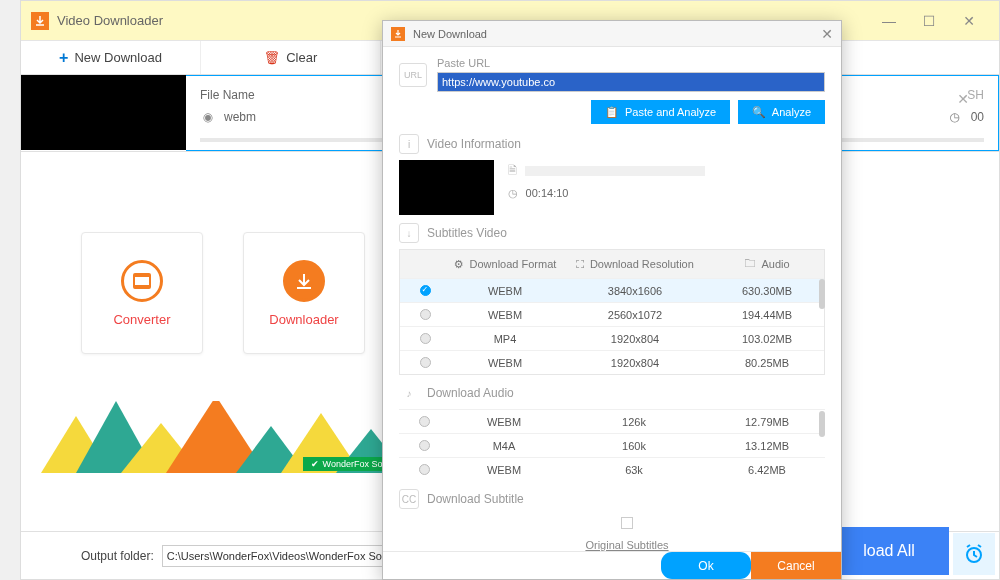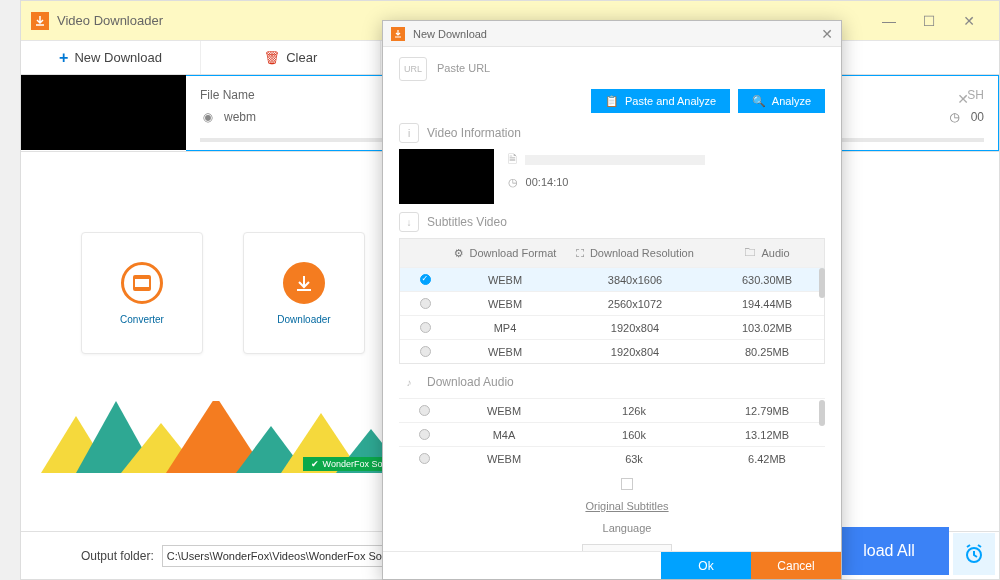--- a/index.html
+++ b/index.html
@@ -22,21 +22,21 @@
 .download-row { display: flex; border-bottom: 1px solid #e0e0e0; background:#fff; }
 .thumb { width: 165px; height: 75px; background: #000; }
 .dl-info { flex: 1; padding: 8px 14px; border: 1px solid #00a2ff; border-left: none; }
 .dl-line { display: flex; align-items: center; gap: 8px; height: 22px; font-size: 12px; color: #666; }
 .dl-line .ic { width: 16px; height: 16px; color: #888; display:flex; align-items:center; justify-content:center; }
 .progress { height: 4px; background: #e8e8e8; margin-top: 10px; }
 
 .modules { display: flex; gap: 40px; padding: 30px 0 0 60px; }
 .module { width: 122px; height: 122px; background: #fff; border: 1px solid #e8e8e8; border-radius: 4px; display: flex; flex-direction: column; align-items: center; justify-content: center; gap: 10px; box-shadow: 0 1px 3px rgba(0,0,0,0.05);}
 .module .mic { width: 42px; height: 42px; border: 3px solid #f47c20; border-radius: 50%; display:flex; align-items:center; justify-content:center; color:#f47c20; }
-.module .mlabel { font-size: 10px; color: #0369a1; font-weight: 500; }
+.module .mlabel { font-size: 13px; color: #ef4444; font-weight: 500; }
 
 .triangles { position: absolute; top: 400px; left: 20px; width: 360px; height: 72px; overflow:hidden; }
 .triangles svg { width: 100%; height: 100%; }
 .wfs-badge { position:absolute; top:456px; left:282px; background:#0ba84a; color:#fff; font-size:9px; padding:2px 8px; display:flex; align-items:center; gap:4px; }
 
 .output-bar { position: absolute; bottom: 0; left: 0; right: 0; height: 48px; background: #fff; border-top: 1px solid #e0e0e0; display: flex; align-items: center; padding: 0 12px 0 60px; gap: 8px; }
 .output-label { font-size: 12px; color: #444; }
 .output-path { width: 280px; height: 22px; border: 1px solid #ccc; font-size: 11px; padding: 0 4px; color: #333; }
 .load-all-btn { position: absolute; right: 50px; bottom: 4px; width: 120px; height: 48px; background: #3b82f6; color: #fff; font-size: 16px; display:flex; align-items:center; justify-content:center; }
 .clock-btn { position:absolute; right:4px; bottom:4px; width:42px; height:42px; background:#e6f5ff; color:#00a2ff; display:flex; align-items:center; justify-content:center; }
@@ -75,21 +75,21 @@
 .radio.on { background:#00a2ff; border-color:#00a2ff; position:relative; }
 .radio.on::after { content:"✓"; color:#fff; font-size:8px; position:absolute; top:-1px; left:1px;}
 .scroll-hint { position:absolute; right:0; top:0; bottom:0; width:6px; background:#cfcfcf; border-radius:3px;}
 .fmt-wrap{ position:relative; }
 .subtitle-row { display:flex; align-items:center; gap:10px; margin:8px 0 0 30px; font-size:11px; color:#888;flex-direction:column; }
 .checkbox { width:12px; height:12px; border:1px solid #ccc; }
 .lang-sel { width:90px; height:18px; border:1px solid #ddd; background:#fafafa; display:flex; align-items:center; justify-content:flex-end; padding:0 6px; color:#aaa; font-size:10px;}
 .dlg-footer { height:28px; display:flex; border-top:1px solid #e8e8e8; }
 .dlg-footer .fspacer{flex:1;}
 .fbtn { width:90px; display:flex; align-items:center; justify-content:center; color:#fff; font-size:12px; cursor:pointer; }
-.fbtn.ok { background:#00a2ff; }
+.fbtn.ok { background:#00a2ff;border-radius:11px; }
 .fbtn.cancel { background:#f47c20; }
 
 .close-x-main { position:absolute; top:90px; right:30px; color:#aaa; font-size:14px; cursor:pointer;}
 </style>
 </head>
 <body>
 
 <div class="main-window">
   <div class="main-titlebar">
     <div class="main-logo">
@@ -195,20 +195,23 @@
     <span class="dlg-title">New Download</span>
     <div class="wc-spacer"></div>
     <span class="dlg-close-x">✕</span>
   </div>
 
   <div class="dlg-body">
     <div class="url-row">
       <div class="sic" style="width:28px;height:24px;border:1px solid #ddd;border-radius:3px;display:flex;align-items:center;justify-content:center;color:#bbb;font-size:9px;">URL</div>
       <div style="flex:1">
         <div style="font-size:11px;color:#999;margin-bottom:3px;">Paste URL</div>
+        <div class="url-input">
+            <span>https://www.youtube.co</span>
+          </div>
       </div>
     </div>
     <div class="btn-row">
       <button class="pbtn">
         <span>📋</span>
         <span>Paste and Analyze</span>
       </button>
       <button class="pbtn">
         <span>🔍</span>
         <span>Analyze</span>
@@ -321,20 +324,24 @@
               </div>
     <div class="col-fmt">WEBM</div>
               <div class="col-res">63k</div>
               <div class="col-size">6.42MB</div>
             </div>
           </div>
     </div>
     <div class="scroll-hint" style="height:26px;top:2px;"></div>
     </div>
 
+    <div class="section-head">
+      <span class="sic">CC</span>
+      <span>Download Subtitle</span>
+    </div>
     <div class="subtitle-row">
       <div class="checkbox"></div>
       <span style="text-decoration:underline">Original Subtitles</span>
       <span style="">Language</span>
       <div class="lang-sel">
           <span>▾</span>
         </div>
     </div>
   </div>
 

